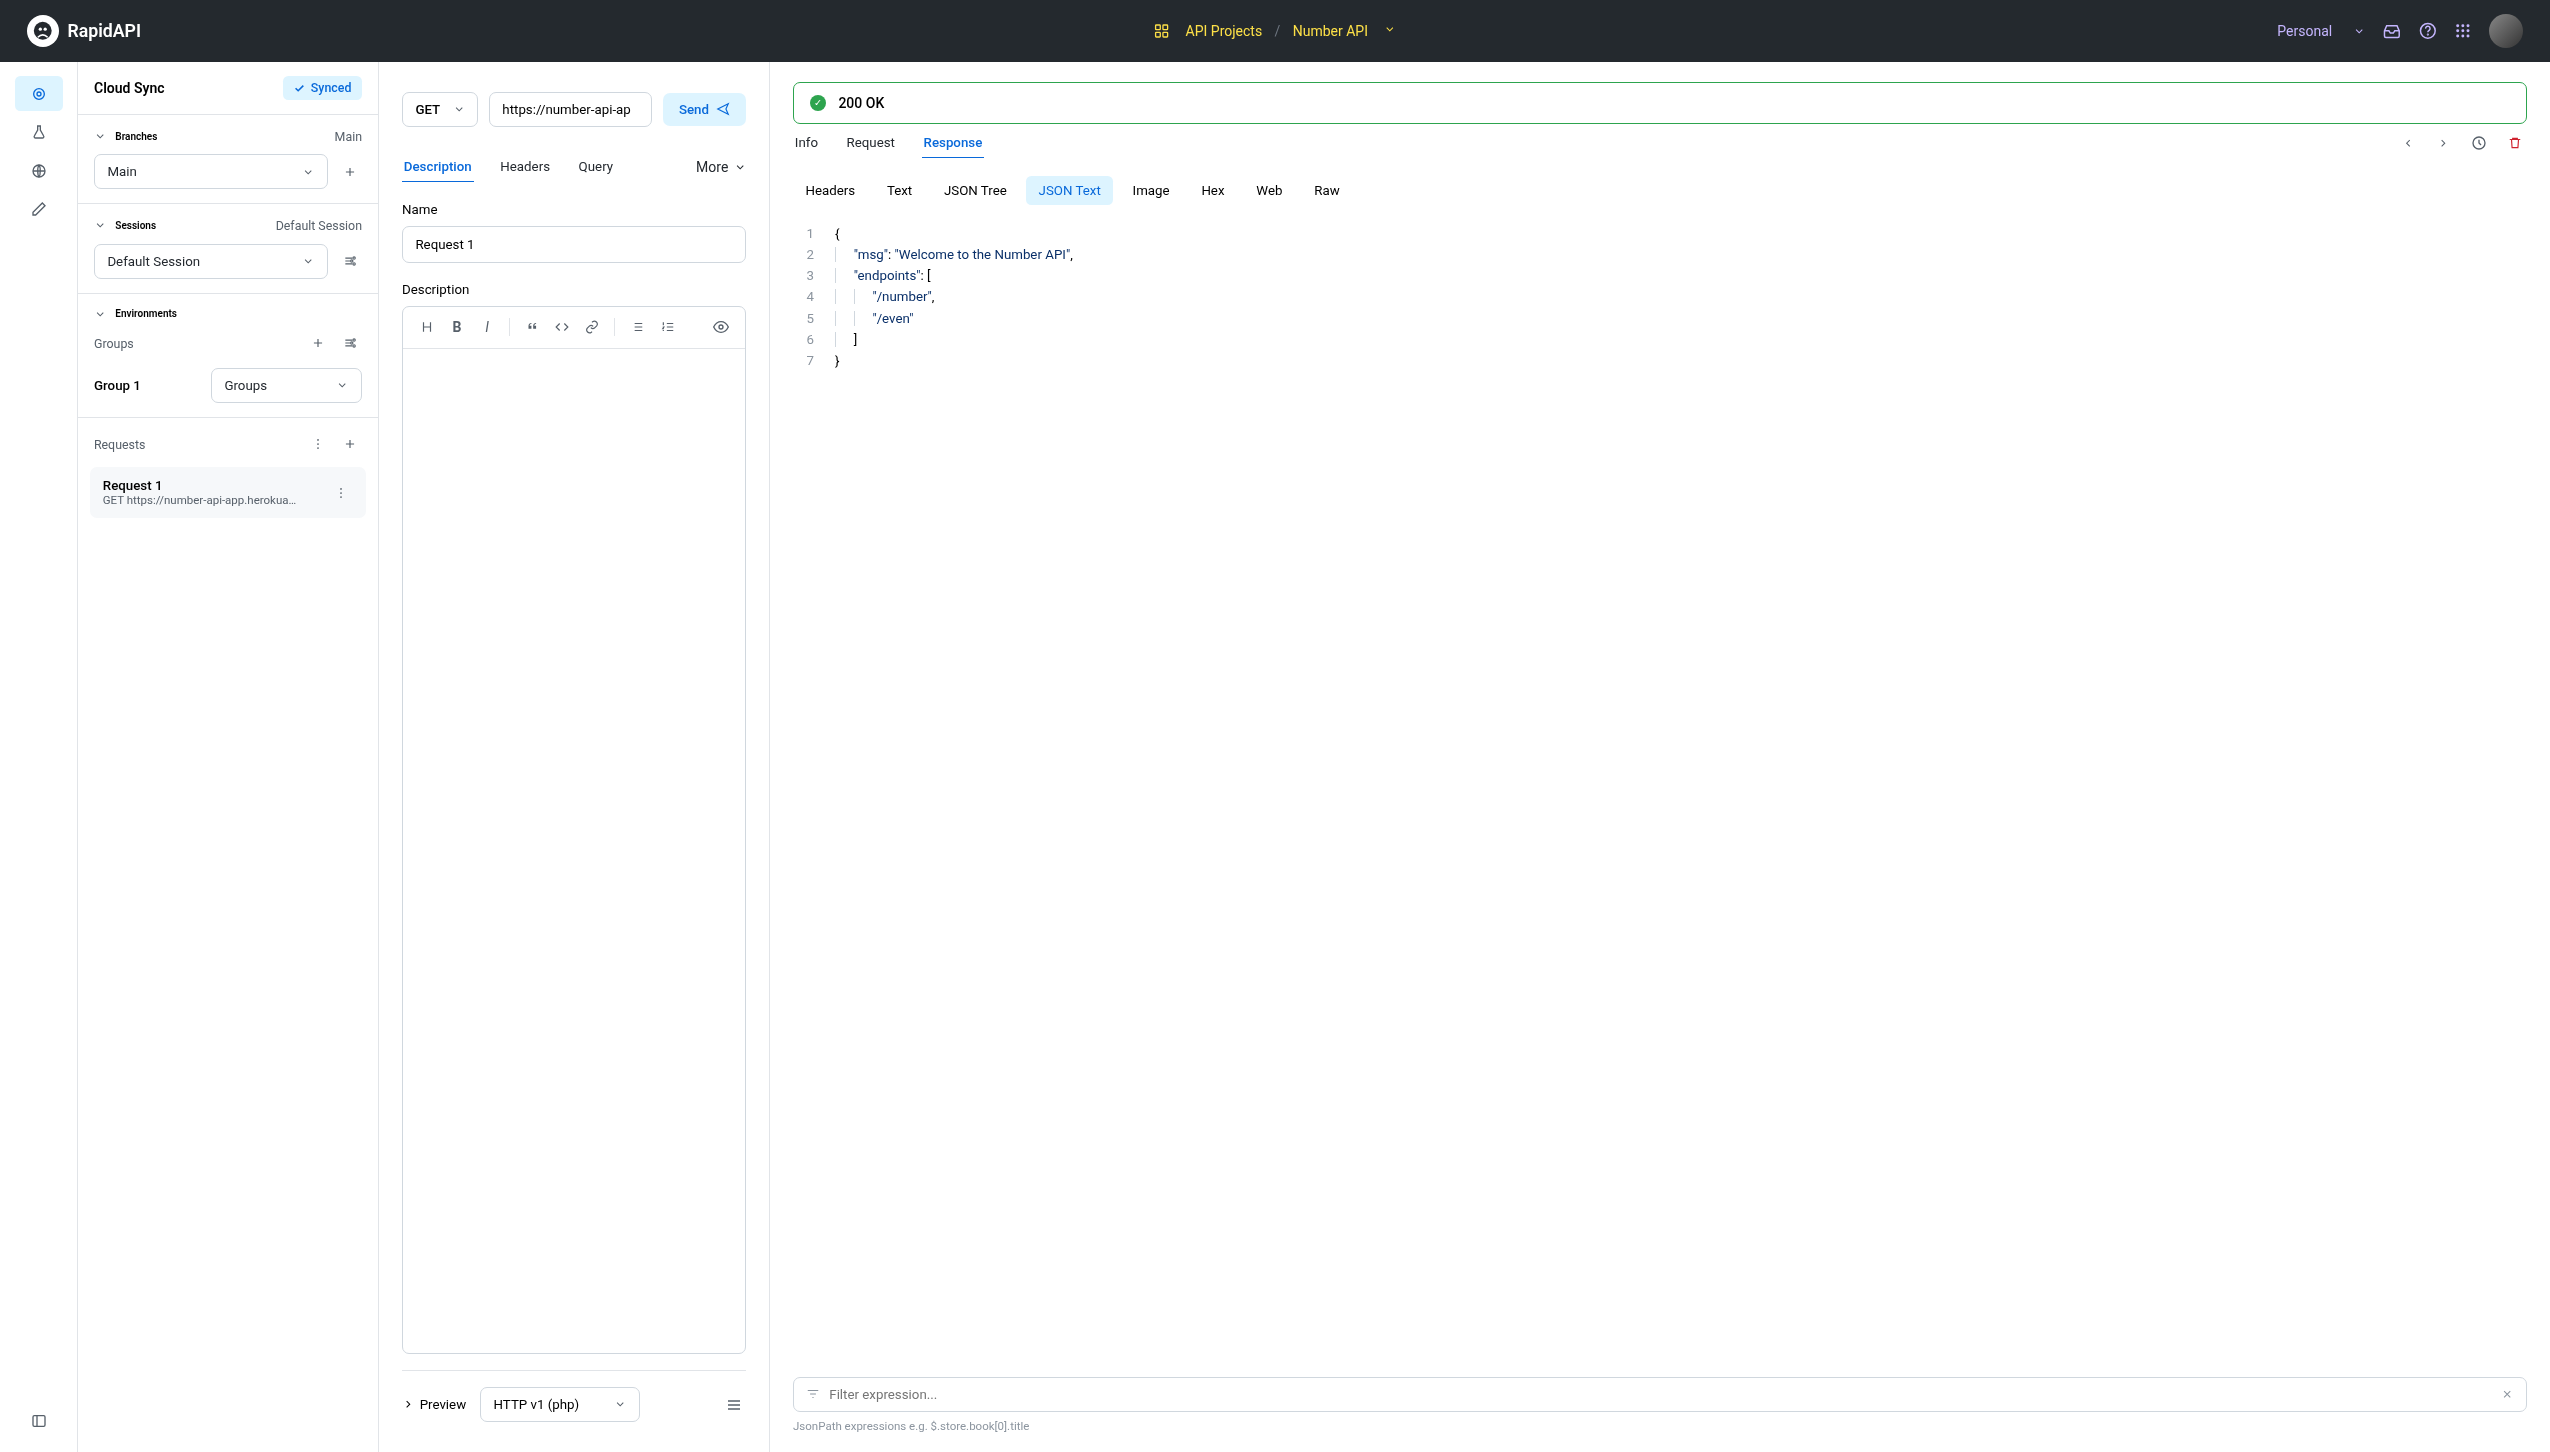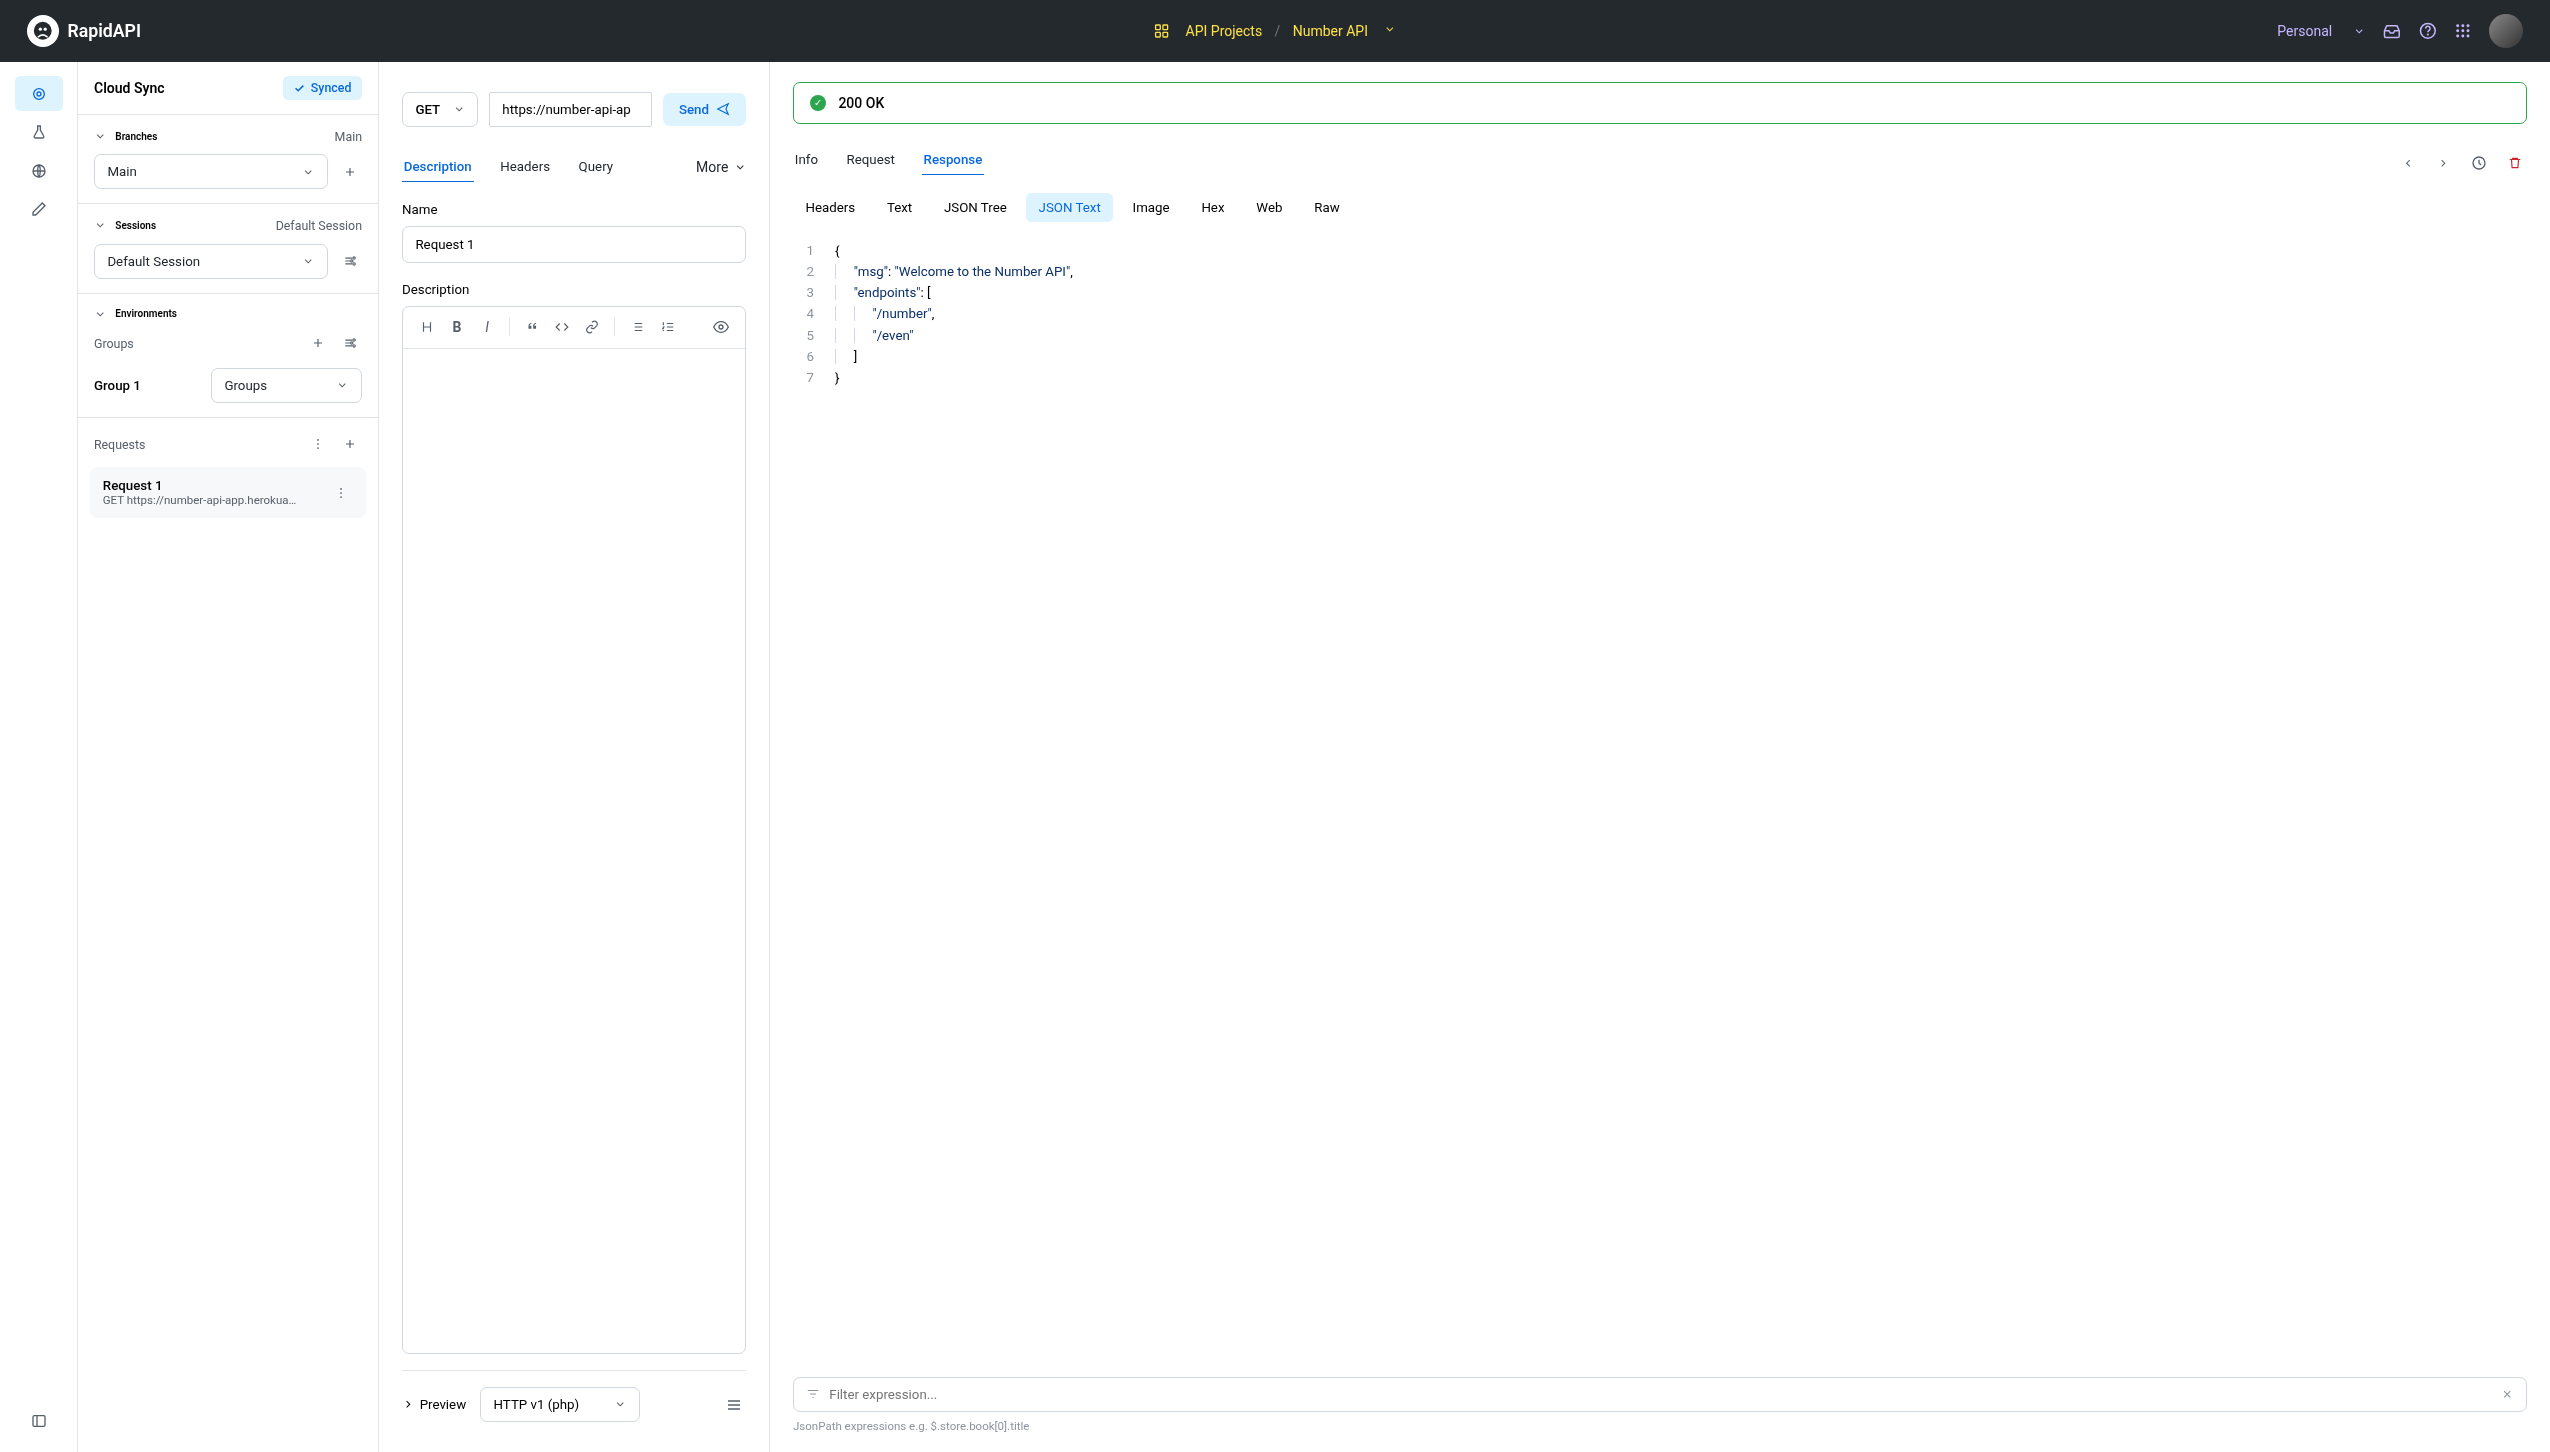--- a/index.html
+++ b/index.html
@@ -40,21 +40,21 @@
 .requests-body { padding: 8.9px 12.4px; flex: 1; }
 .req-header-row { display: flex; justify-content: space-between; align-items: center; padding: 5.3px 3.5px 10.6px; }
 .request-item { background: #f6f8fa; border-radius: 7px; padding: 10.6px 12.4px; display: flex; justify-content: space-between; align-items: center; cursor: pointer; }
 .req-name { font-size: 13.3px; font-weight: 500; }
 .req-sub { font-size: 11.5px; color: #57606a; white-space: nowrap; overflow: hidden; text-overflow: ellipsis; max-width: 213px; }
 
 .content { flex: 1; display: flex; }
 .middle { width: 391px; border-right: 0.9px solid #e1e4e8; display: flex; flex-direction: column; padding: 30px 23px; }
 .req-bar { display: flex; gap: 10.6px; align-items: center; }
 .method-select { border: 0.9px solid #d0d7de; border-radius: 7px; padding: 8.9px 12.4px; display: flex; align-items: center; gap: 12.4px; font-weight: 500; font-size: 13.3px;}
-.url-input { flex: 1; border: 0.9px solid #d0d7de; border-radius: 2px; padding: 8.9px 12.4px; font-size: 13.3px; overflow: hidden; white-space: nowrap;}
+.url-input { flex: 1; border: 0.9px solid #d0d7de; border-radius: 7px; padding: 8.9px 12.4px; font-size: 13.3px; overflow: hidden; white-space: nowrap;}
 .send-btn { background: #ddf4ff; color: #0969da; border: none; border-radius: 7px; padding: 8.9px 16px; font-size: 13.3px; font-weight: 500; display: flex; align-items: center; gap: 7px; cursor: pointer;}
 .tabs { display: flex; gap: 25px; margin-top: 25px; border-bottom: 0.9px solid transparent; align-items: center;}
 .tab { padding: 7px 1.8px; font-size: 13.3px; color: #24292f; cursor: pointer; border-bottom: 1.8px solid transparent;}
 .tab.active { color: #0969da; border-bottom: 1.8px solid #0969da; font-weight: 500;}
 .tab-more { margin-left: auto; display: flex; align-items: center; gap: 5.3px; color: #24292f;}
 .field-label { font-size: 13.3px; margin-top: 19.5px; margin-bottom: 8.9px; }
 .text-input { width: 100%; border: 0.9px solid #d0d7de; border-radius: 7px; padding: 9.7px 12.4px; font-size: 13.3px;}
 .desc-editor { border: 0.9px solid #d0d7de; border-radius: 7px; flex: 1; display: flex; flex-direction: column; min-height: 266px;}
 .editor-toolbar { display: flex; align-items: center; padding: 7px 10.6px; border-bottom: 0.9px solid #e1e4e8; gap: 3.5px;}
 .toolbar-spacer { flex: 1; }
@@ -62,21 +62,21 @@
 .toolbar-sep { width: 0.9px; height: 17.7px; background: #e1e4e8; margin: 0 5.3px;}
 .editor-body { flex: 1; }
 .preview-row { display: flex; align-items: center; gap: 14px; margin-top: 16px; padding-top: 16px; border-top: 0.9px solid #e1e4e8;}
 .preview-label { font-size: 13.3px; display: flex; align-items: center; gap: 5.3px;}
 .lang-select { border: 0.9px solid #d0d7de; border-radius: 7px; padding: 8.9px 12.4px; display: flex; align-items: center; gap: 35px; font-size: 13.3px;}
 .menu-btn { margin-left: auto; }
 
 .right { flex: 1; display: flex; flex-direction: column; padding: 19.5px 23px; }
 .status-box { border: 1.8px solid #2da44e; border-radius: 7px; padding: 12.4px 16px; display: flex; align-items: center; gap: 12.4px; font-size: 14px; font-weight: 500;}
 .status-dot { width: 16px; height: 16px; border-radius: 50%; background: #2da44e; display: inline-flex; align-items: center; justify-content: center; color: #fff; font-size: 9.7px;}
-.resp-tabs { display: flex; align-items: flex-end; margin-top: 21px; gap: 25px;}
+.resp-tabs { display: flex; align-items: center; margin-top: 4px; gap: 25px;}
 .resp-tabs .spacer { flex: 1; }
 .resp-actions { display: flex; gap: 10.6px; align-items: center;}
 .sub-tabs { display: flex; flex-wrap: wrap; gap: 7px; margin-top: 17.7px;}
 .sub-tab { padding: 7px 12.4px; font-size: 13.3px; border-radius: 5.3px; cursor: pointer;}
 .sub-tab.active { background: #ddf4ff; color: #0969da;}
 .json-view { margin-top: 17.7px; font-family: 'SF Mono', Consolas, monospace; font-size: 13.3px; line-height: 1.6; flex: 1;}
 .json-line { display: flex; }
 .line-no { width: 21px; text-align: right; color: #8c959f; margin-right: 21px; user-select: none;}
 .j-str { color: #0a3069; }
 .indent1 { padding-left: 17.7px; border-left: 0.9px solid #d0d7de;}

